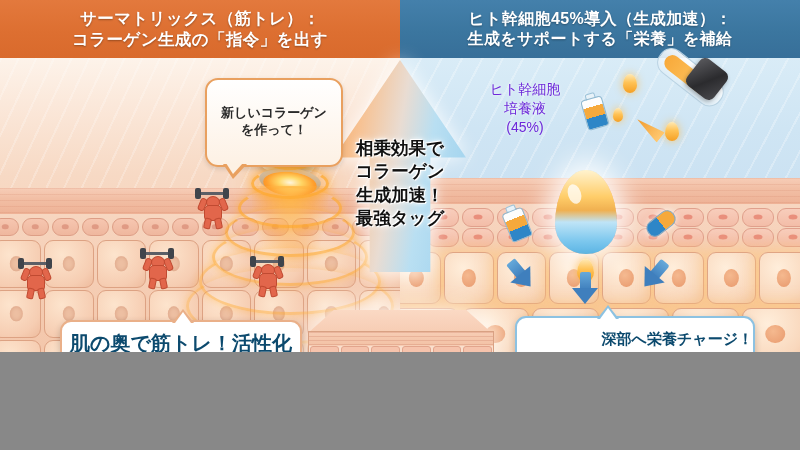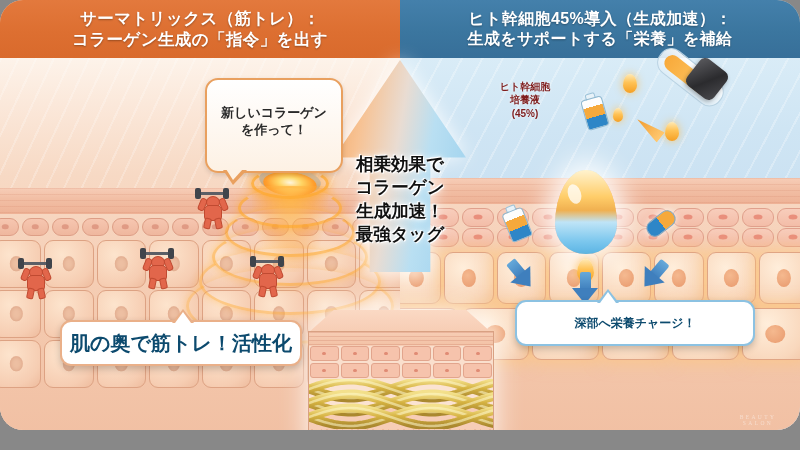--- a/index.html
+++ b/index.html
@@ -1,21 +1,20 @@
 <!DOCTYPE html>
 <html><head>
 <meta charset="utf-8">
 <title>Infographic</title>
 <style>
   html,body{margin:0;padding:0;background:#888;}
   body{font-family:"Liberation Sans","DejaVu Sans",sans-serif;}
   #stage{
-    position:relative;width:800px;height:430px;overflow:hidden;
+    position:relative;width:800px;height:352px;overflow:hidden;
     background:#f3dccb;
-    border-radius:23px;
   }
 
   
   .hdr{position:absolute;top:0;height:58px;display:flex;align-items:center;justify-content:center;text-align:center;}
   .hdr .txt{color:#fff;font-size:16.5px;font-weight:bold;line-height:1.28;letter-spacing:.4px;
             text-shadow:0 1px 2px rgba(0,0,0,.33);white-space:pre-line;}
   #hdr-left{left:0;width:400px;background:linear-gradient(180deg,#e3793d 0%,#dd6f31 55%,#d96a2c 100%);}
   #hdr-right{left:400px;width:400px;background:linear-gradient(180deg,#4480ab 0%,#3b769f 55%,#376f99 100%);}
   #hdr-right .txt{font-size:16px;}
 
@@ -94,38 +93,38 @@
   .guy .bar{position:absolute;top:4px;left:1px;width:32px;height:3px;border-radius:2px;background:#5b5f66;}
   .guy .plate{position:absolute;top:0px;width:6px;height:11px;border-radius:2px;background:#3f444b;}
   .guy .plate.l{left:0px;} .guy .plate.r{left:28px;}
 
   
   #big-arrow{position:absolute;left:334px;top:60px;width:132px;height:212px;
     filter:drop-shadow(0 0 10px rgba(255,255,255,.95));}
   #big-arrow .shape{width:100%;height:100%;
     background:linear-gradient(100deg,#f2a764 0%,#f7c293 22%,#e9dcd2 46%,#b9dff2 66%,#a7d6ef 86%,#cfe9f8 100%);
     clip-path:polygon(50% 0%,100% 46%,73% 46%,73% 100%,27% 100%,27% 46%,0% 46%);}
-  #arrow-text{position:absolute;left:334px;top:153px;width:132px;text-align:center;
+  #arrow-text{position:absolute;left:334px;top:137px;width:132px;text-align:center;
     font-size:17.5px;font-weight:bold;color:#111;line-height:1.33;white-space:pre-line;
     text-shadow:0 0 4px #fff,0 0 8px #fff,1px 1px 0 #fff,-1px -1px 0 #fff;}
 
   
-  #bubble{position:absolute;left:205px;top:78px;width:122px;padding:8px 6px 15px;
+  #bubble{position:absolute;left:205px;top:78px;width:122px;padding:8px 6px 9px;
     background:linear-gradient(180deg,#ffffff 0%,#fdf1e4 100%);
     border:2px solid #e9a05f;border-radius:13px;text-align:center;
     font-size:13px;font-weight:bold;color:#2a2a2a;line-height:1.3;white-space:pre-line;
     box-shadow:0 2px 5px rgba(0,0,0,.13);z-index:8;}
   #bubble .tail{position:absolute;left:16px;bottom:-14px;width:0;height:0;
     border-left:10px solid transparent;border-right:14px solid transparent;border-top:15px solid #e9a05f;}
   #bubble .tail:after{content:"";position:absolute;left:-7px;top:-16px;width:0;height:0;
     border-left:7px solid transparent;border-right:10px solid transparent;border-top:11px solid #fdf1e4;}
 
   
   #caption-right{position:absolute;left:470px;top:80px;width:110px;text-align:center;
-    font-size:10px;font-weight:bold;color:#7f1d1d;line-height:1.34;white-space:pre-line;
+    font-size:14px;font-weight:normal;color:#6d28d9;line-height:1.34;white-space:pre-line;
     text-shadow:0 0 3px rgba(255,255,255,.9);}
 
   #dropper{position:absolute;left:632px;top:62px;width:110px;height:115px;transform:rotate(0deg);}
   .dp-cap{position:absolute;left:58px;top:0px;width:34px;height:34px;border-radius:7px;
     background:linear-gradient(120deg,#5c5c60,#2b2b2e 55%,#4a4a4e);transform:rotate(38deg);
     box-shadow:0 2px 4px rgba(0,0,0,.3);}
   .dp-tube{position:absolute;left:14px;top:20px;width:74px;height:26px;border-radius:13px;
     background:linear-gradient(180deg,rgba(255,255,255,.92),rgba(223,238,247,.85));
     border:1.5px solid #b9d2e2;transform:rotate(38deg);transform-origin:90% 50%;}
   .dp-fluid{position:absolute;left:6px;top:5px;width:56px;height:16px;border-radius:9px;
@@ -158,21 +157,21 @@
   .b-arrow{position:absolute;width:0;height:0;}
   .b-arrow .stem{position:absolute;width:11px;border-radius:2px;
     background:linear-gradient(180deg,#66a9da,#3f7fbd);}
   .b-arrow .head{position:absolute;width:0;height:0;
     border-left:13px solid transparent;border-right:13px solid transparent;border-top:16px solid #3f7fbd;}
 
   
   .pill{position:absolute;background:#fff;border-radius:11px;display:flex;align-items:center;
     justify-content:center;font-weight:bold;color:#0c4a6e;box-shadow:0 3px 7px rgba(0,0,0,.2);z-index:9;}
   #pill-left{left:60px;top:320px;width:238px;height:42px;border:2.5px solid #eab089;font-size:20px;}
-  #pill-right{left:515px;top:300px;width:236px;height:42px;border:2.5px solid #8cc2e2;font-size:12px;}
+  #pill-right{left:515px;top:316px;width:236px;height:42px;border:2.5px solid #8cc2e2;font-size:15px;justify-content:flex-end;}
   .pill .notch{position:absolute;top:-13px;width:0;height:0;
     border-left:11px solid transparent;border-right:11px solid transparent;}
   #pill-left .notch{left:110px;border-bottom:14px solid #eab089;}
   #pill-left .notch:after{content:"";position:absolute;left:-8px;top:3px;width:0;height:0;
     border-left:8px solid transparent;border-right:8px solid transparent;border-bottom:11px solid #fff;}
   #pill-right .notch{left:80px;border-bottom:14px solid #8cc2e2;}
   #pill-right .notch:after{content:"";position:absolute;left:-8px;top:3px;width:0;height:0;
     border-left:8px solid transparent;border-right:8px solid transparent;border-bottom:11px solid #fff;}
 
   

